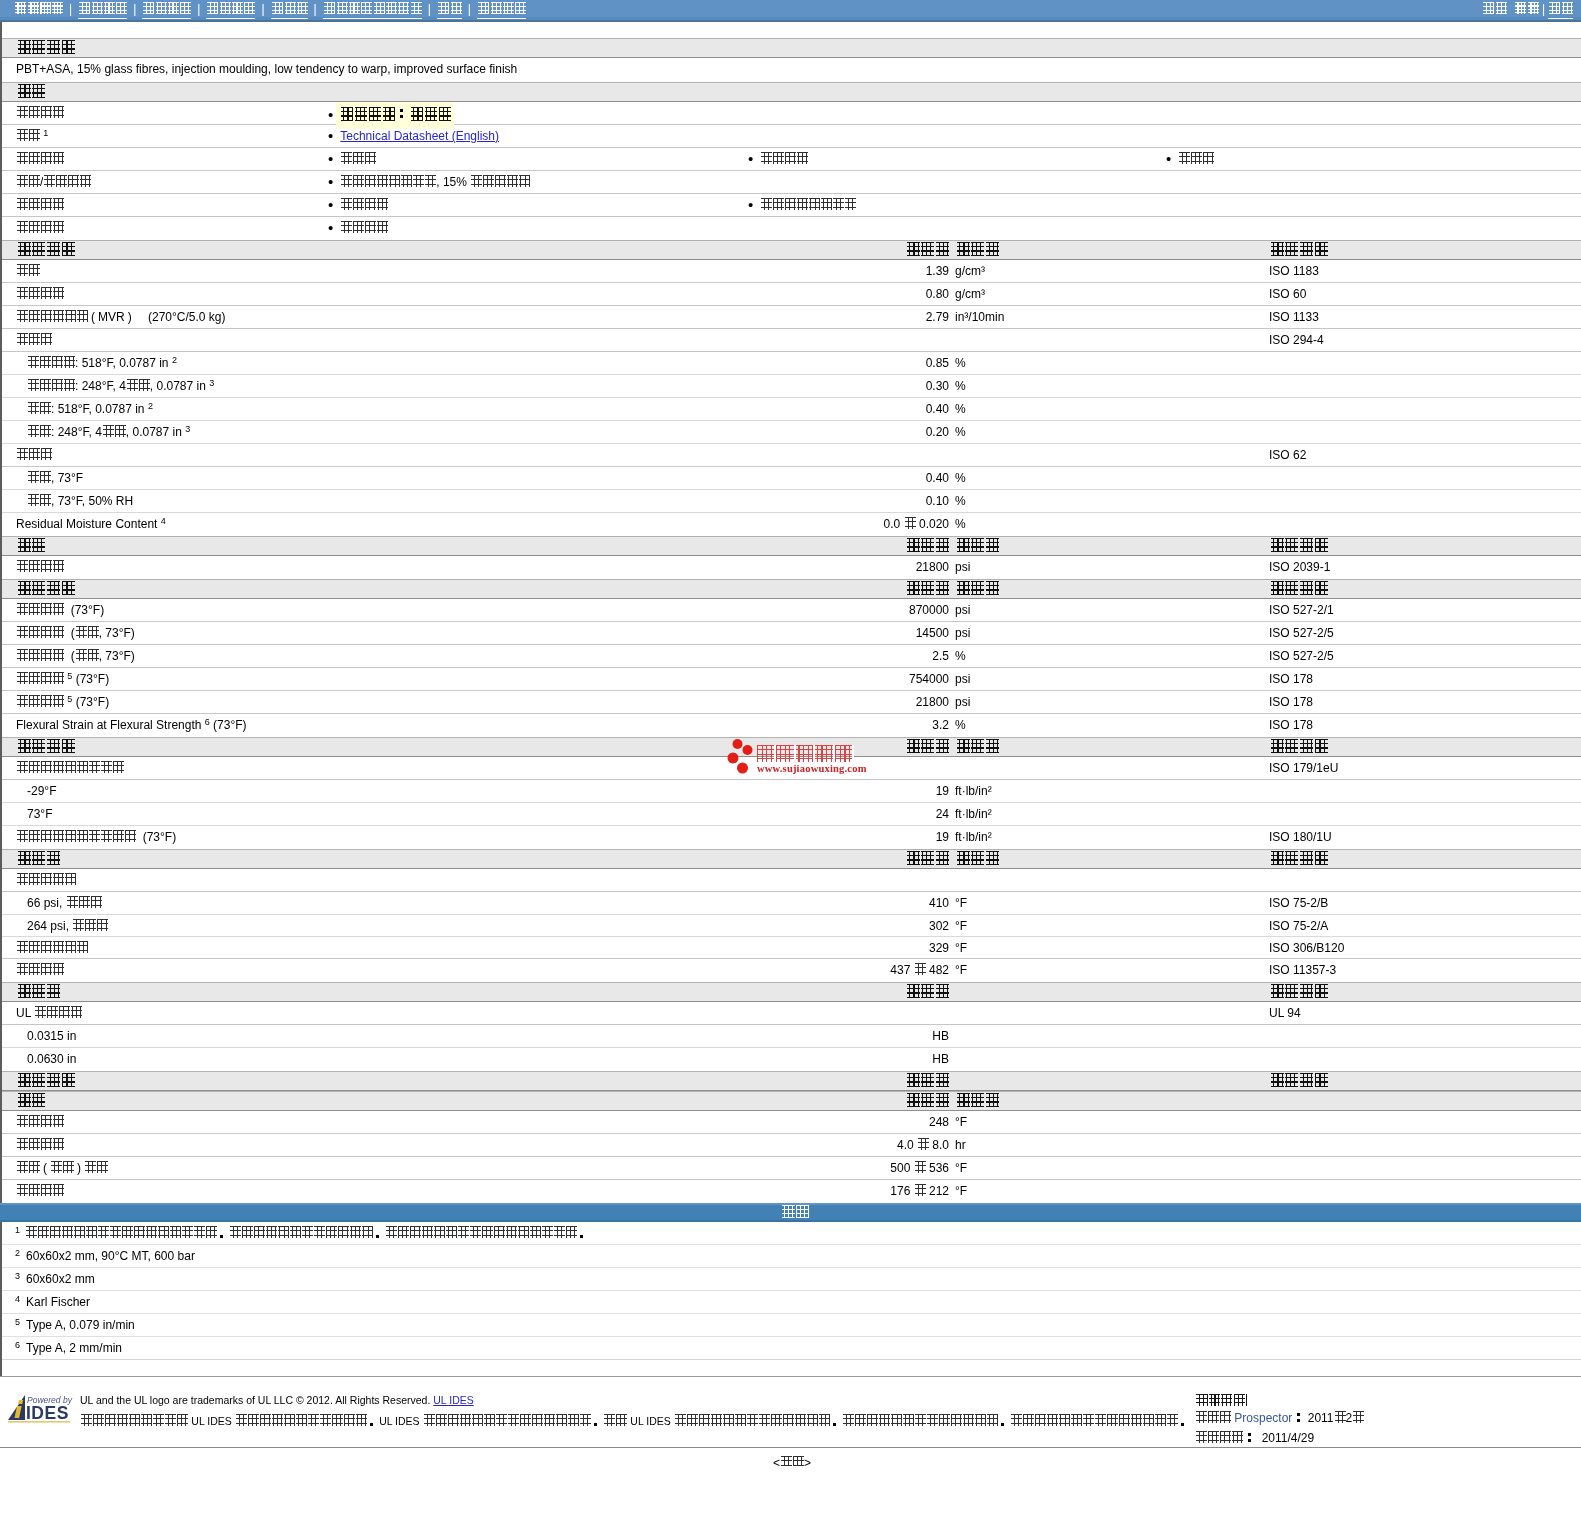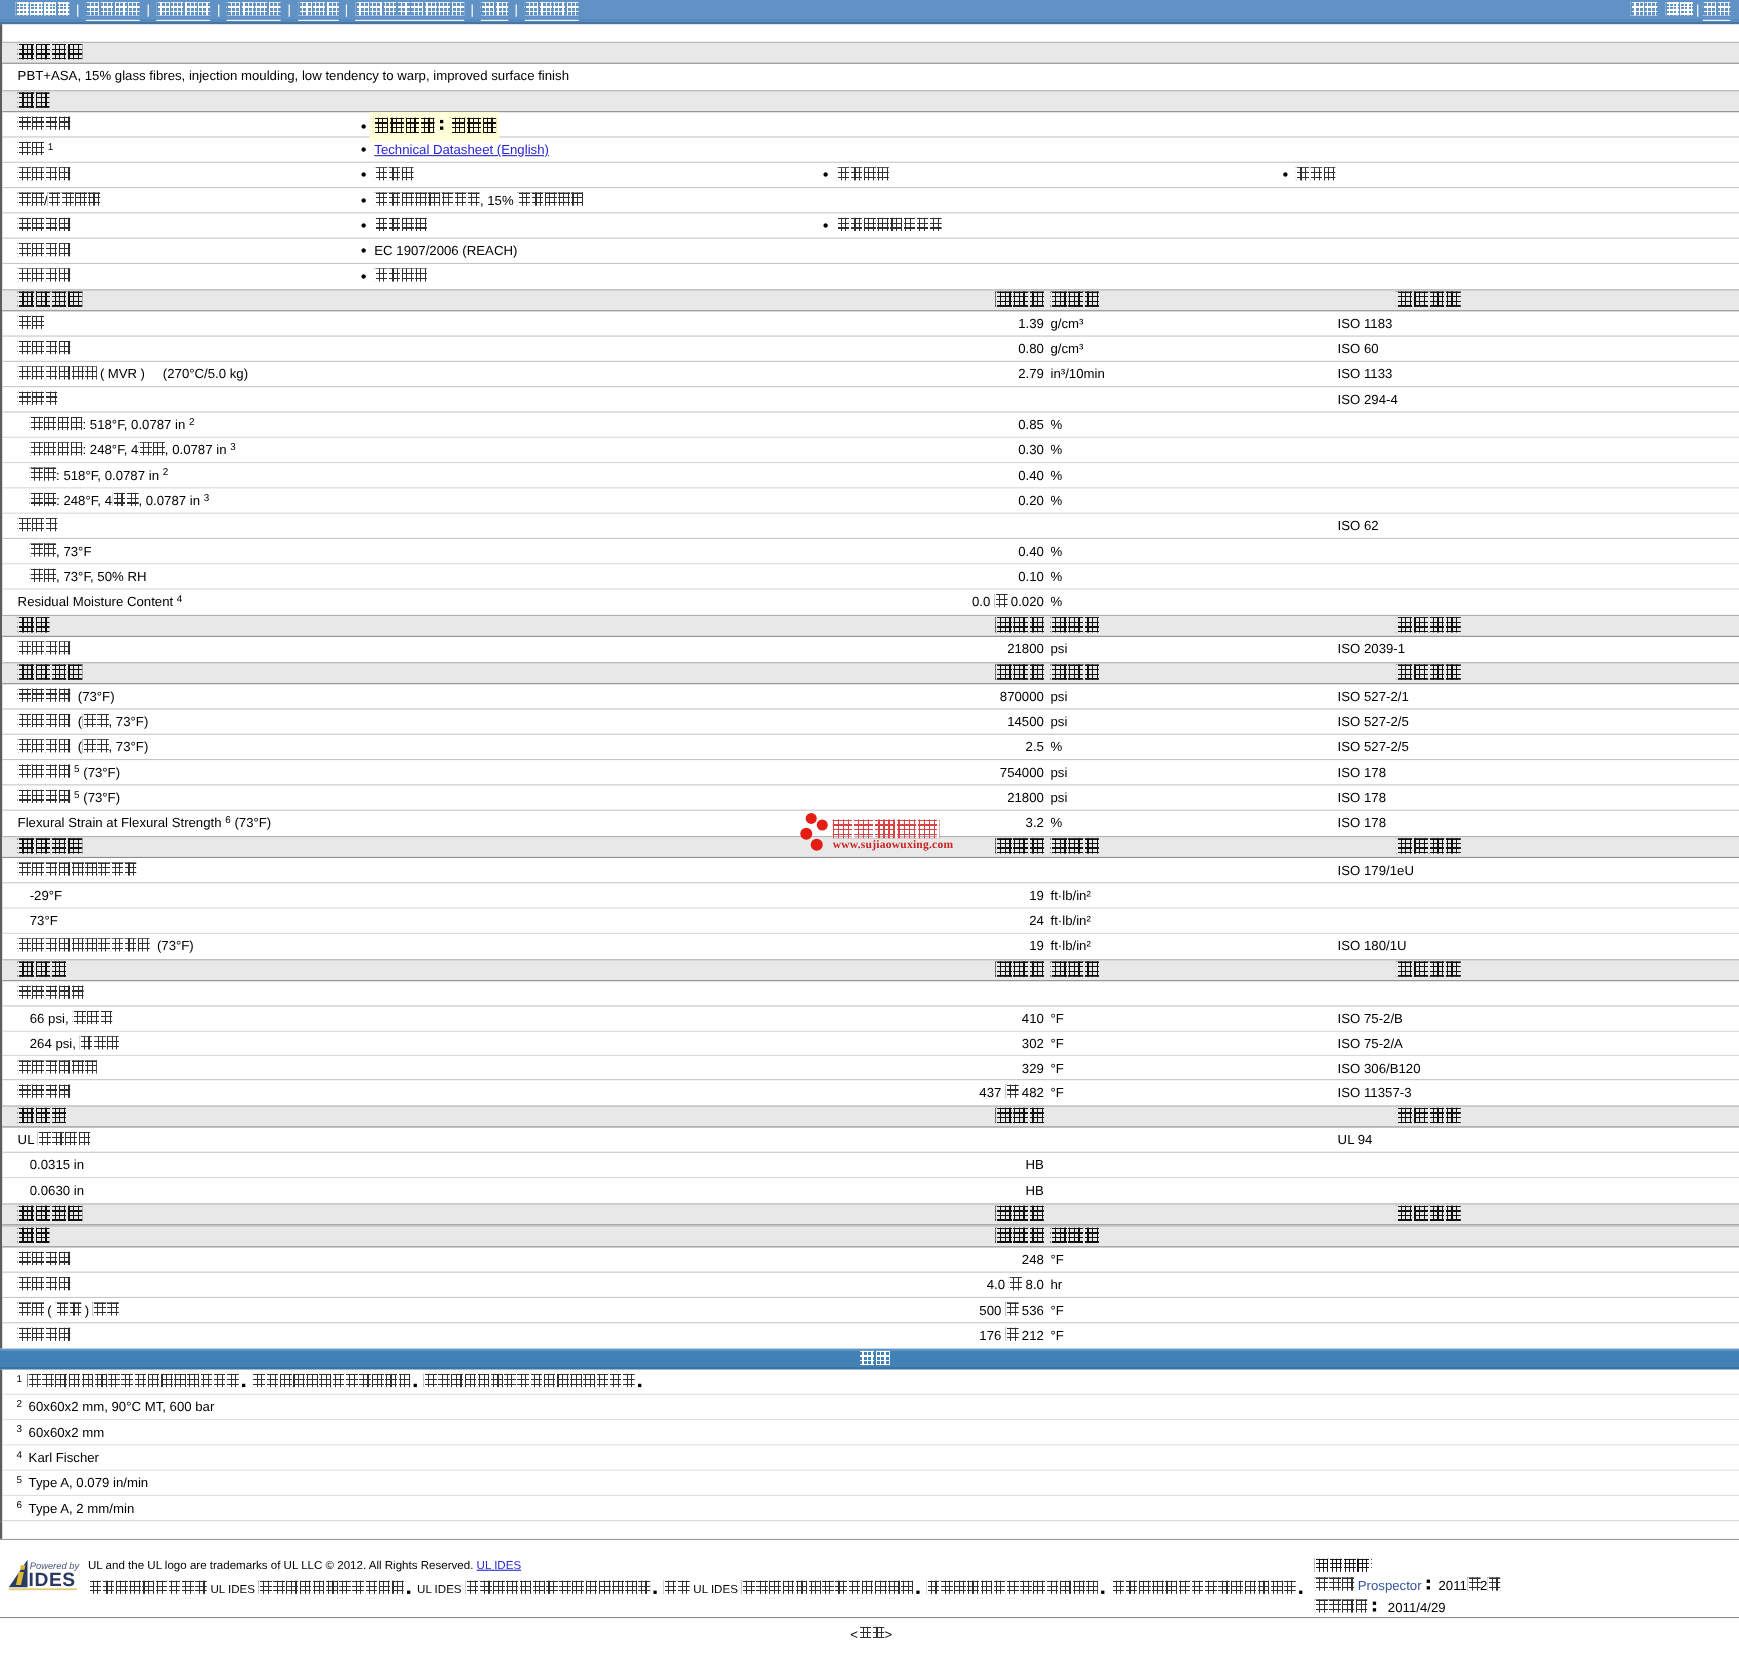--- a/index.html
+++ b/index.html
@@ -48,21 +48,21 @@
 .sh{height:20px;border-top:1px solid #b2b2b2;border-bottom:1px solid #8e8e8e;background:#e8e8e8;position:relative;line-height:18px}
 .row{height:23px;border-bottom:1px solid #c6c6c6;position:relative;line-height:22px}
 .row.sb{border-bottom-color:#d9d9d9}
 .row.last{border-bottom:none}
 .lbl{position:absolute;left:14px;top:0;white-space:nowrap}
 .lbl2{position:absolute;left:25px;top:0;white-space:nowrap}
 .bu{position:absolute;top:0;white-space:nowrap}
 .bu b.d{font-weight:normal;padding-right:7px;font-size:15px;line-height:0;vertical-align:-1px}
 .v{position:absolute;left:700px;width:247px;text-align:right;top:0;white-space:nowrap}
 .un{position:absolute;left:953px;top:0;white-space:nowrap}
-.tm{position:absolute;left:1214px;top:0;white-space:nowrap}
+.tm{position:absolute;left:1267px;top:0;white-space:nowrap}
 .hv{position:absolute;left:800px;width:147px;text-align:right;top:0}
 .hu{position:absolute;left:953px;top:0}
 .ht{position:absolute;left:1267px;top:0}
 sup{font-size:9px;line-height:0;vertical-align:4px}
 a{color:#2525d4}
 .bar{height:19px;background:linear-gradient(#5e95c4 0 2px,#4181b5 2px 17px,#3a74a4 17px 19px);text-align:center;line-height:18px}
 .notes{border-left:2px solid #5c5c5c}
 .nrow{height:23px;border-bottom:1px solid #e0e0e0;position:relative;line-height:22px}
 .ngap{height:16px;border-left:2px solid #5c5c5c}
 .fl1{border-top:1px solid #9a9a9a}
@@ -96,24 +96,20 @@
       <span class="bu" style="left:1164px"><b class="d">•</b><i class="k" style="width:36px"></i></span>
     </div>
 <div class="row">
       <span class="lbl"><i class="k" style="width:24px"></i>/<i class="k" style="width:48px"></i></span>
       <span class="bu" style="left:326px"><b class="d">•</b><i class="k" style="width:96px"></i>, 15% <i class="k" style="width:60px"></i></span>
     </div>
 <div class="row">
       <span class="lbl"><i class="k" style="width:48px"></i></span>
       <span class="bu" style="left:326px"><b class="d">•</b><i class="k" style="width:48px"></i></span>
       <span class="bu" style="left:746px"><b class="d">•</b><i class="k" style="width:96px"></i></span>
-    </div>
-<div class="row">
-      <span class="lbl"><i class="k" style="width:48px"></i></span>
-      <span class="bu" style="left:326px"><b class="d">•</b>EC 1907/2006 (REACH)</span>
     </div>
 <div class="row last">
       <span class="lbl"><i class="k" style="width:48px"></i></span>
       <span class="bu" style="left:326px"><b class="d">•</b><i class="k" style="width:48px"></i></span>
     </div>
 <div class="sh">
       <span class="lbl"><i class="h" style="width:59px"></i></span>
       <span class="hv"><i class="h" style="width:44px"></i></span>
       <span class="hu"><i class="h" style="width:44px"></i></span>
       <span class="ht"><i class="h" style="width:59px"></i></span>

